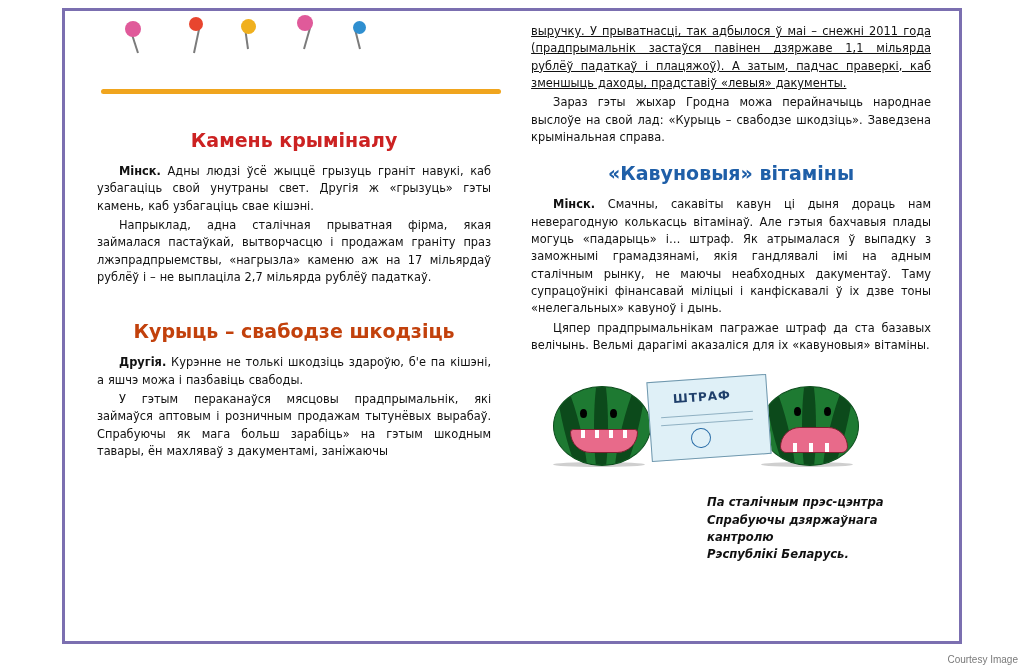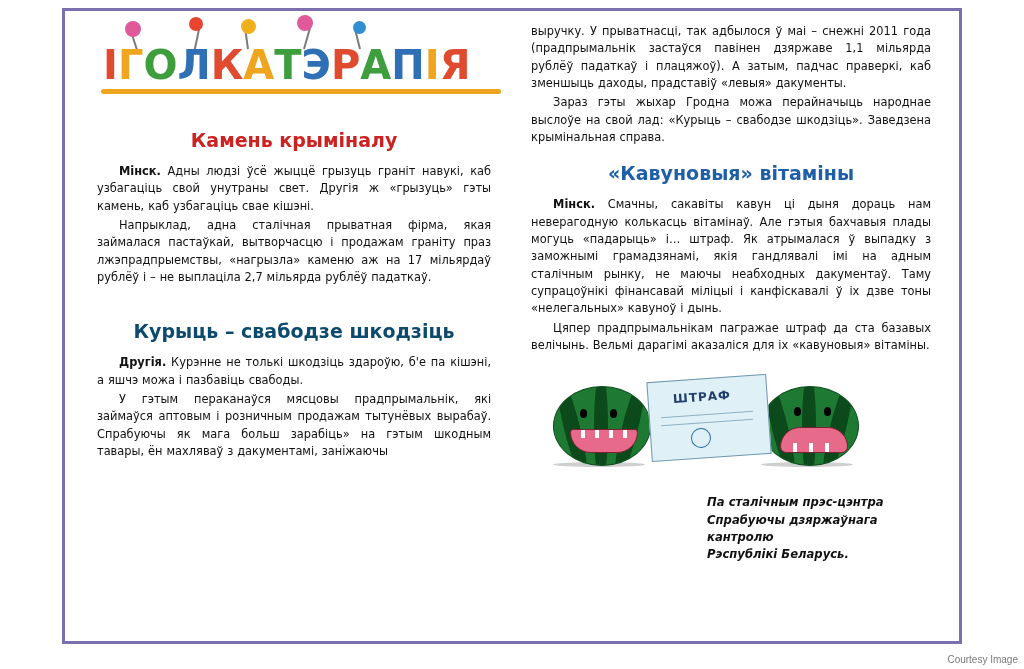--- a/index.html
+++ b/index.html
@@ -100,34 +100,34 @@
 
   
   h2.head {
     text-align: center;
     font-family: "DejaVu Sans", sans-serif;
     font-size: 19px;
     font-weight: bold;
     margin: 16px 0 12px 0;
   }
   .head-red { color: #cc2222; }
-  .head-green { color: #0c4a6e; }
+  .head-green { color: #c2410c; }
   .head-blue { color: #1f5fa8; }
 
   p.body {
     font-family: "DejaVu Sans", sans-serif;
     font-size: 11.4px;
     line-height: 1.52;
     color: #111111;
     margin: 0 0 2px 0;
     text-align: justify;
     text-indent: 22px;
     word-spacing: 0.3px;
   }
-  p.body.noindent { text-indent: 0; }
+  p.body.noindent { text-indent: 0; text-decoration: underline; }
   .lead {
     font-weight: bold;
     margin-top: 8px;
   }
   .sign {
     font-family: "DejaVu Sans", sans-serif;
     font-size: 11.6px;
     font-weight: bold;
     font-style: italic;
     color: #111111;
@@ -232,21 +232,20 @@
           <div class="pin" style="left:28px; top:0px; width:16px; height:16px; background:#e05a9a;"></div>
           <div class="pin-stem" style="left:96px; top:2px; height:30px; transform:rotate(12deg);"></div>
           <div class="pin" style="left:92px; top:-4px; width:14px; height:14px; background:#e8452e;"></div>
           <div class="pin-stem" style="left:150px; top:4px; height:24px; transform:rotate(-8deg);"></div>
           <div class="pin" style="left:144px; top:-2px; width:15px; height:15px; background:#f0b01e;"></div>
           <div class="pin-stem" style="left:206px; top:0px; height:28px; transform:rotate(16deg);"></div>
           <div class="pin" style="left:200px; top:-6px; width:16px; height:16px; background:#e05a9a;"></div>
           <div class="pin-stem" style="left:262px; top:6px; height:22px; transform:rotate(-14deg);"></div>
           <div class="pin" style="left:256px; top:0px; width:13px; height:13px; background:#2f8fd0;"></div>
 
-          <div class="logo-text"><span class="lt-1">І</span><span class="lt-2">Г</span><span class="lt-3">О</span><span class="lt-4">Л</span><span class="lt-5">К</span><span class="lt-6">А</span><span class="lt-7">Т</span><span class="lt-8">Э</span><span class="lt-9">Р</span><span class="lt-10">А</span><span class="lt-11">П</span><span class="lt-12">І</span><span class="lt-1">Я</span></div>
           <div class="logo-underline"></div>
         </div>
 
         <h2 class="head head-red">Камень крыміналу</h2>
 
         <p class="body"><span class="lead">Мінск.</span><span> Адны людзі ўсё жыццё грызуць граніт навукі, каб узбагаціць свой унутраны свет. Другія ж «грызуць» гэты камень, каб узбагаціць свае кішэні.</span></p>
         <p class="body"><span>Напрыклад, адна сталічная прыватная фірма, якая займалася пастаўкай, вытворчасцю і продажам граніту праз лжэпрадпрыемствы, «нагрызла» каменю аж на 17 мільярдаў рублёў і – не выплаціла 2,7 мільярда рублёў падаткаў.</span></p>
 
         <h2 class="head head-green" style="margin-top:34px;">Курыць – свабодзе шкодзіць</h2>
 

